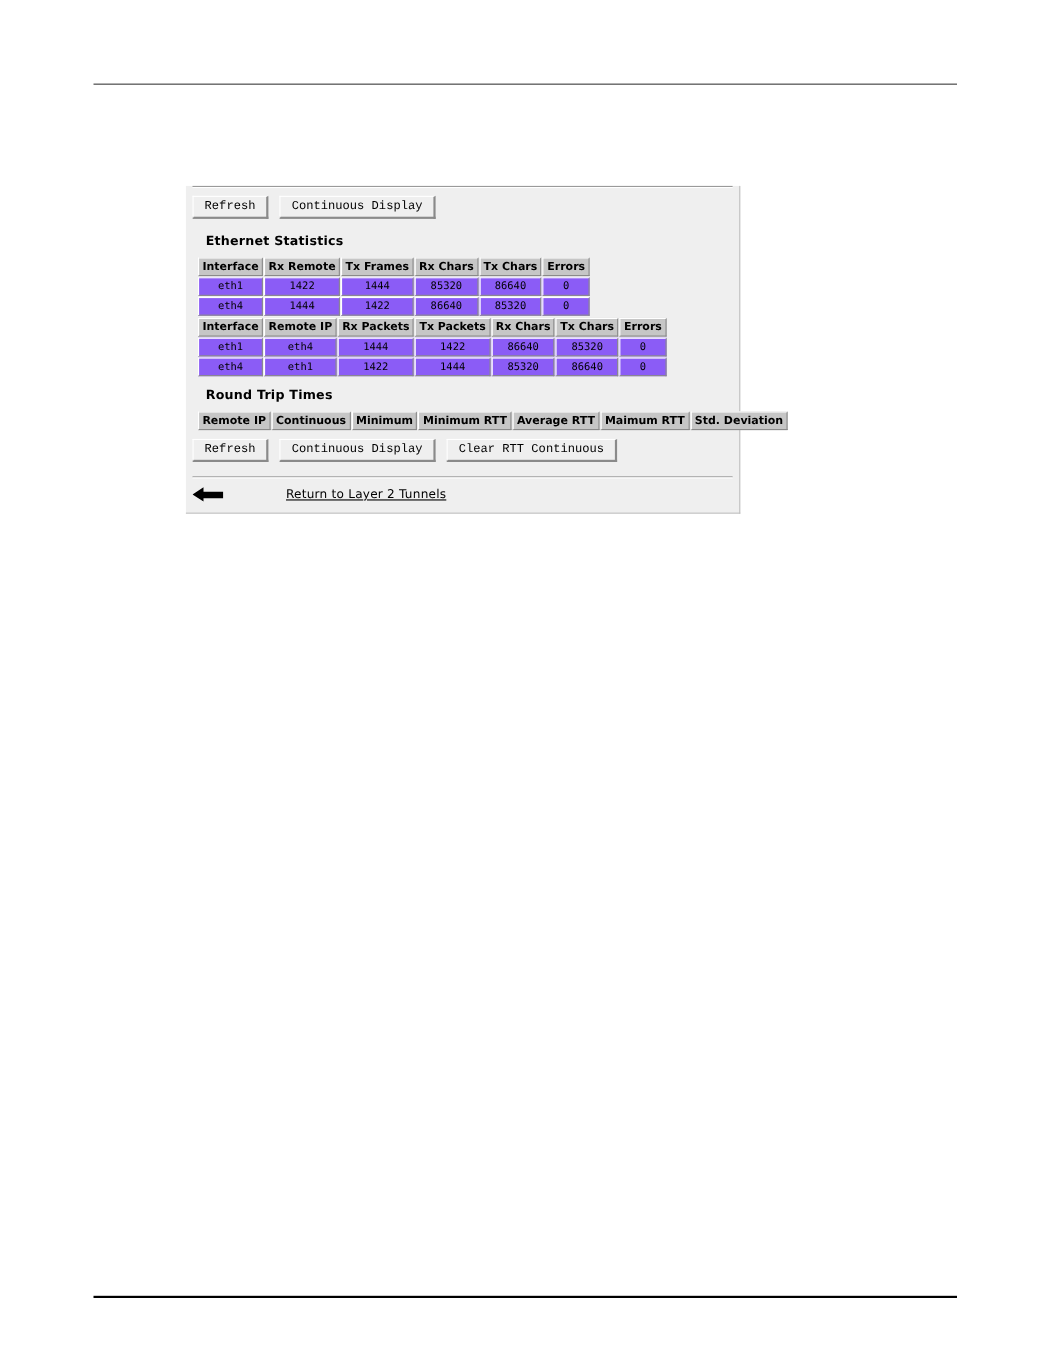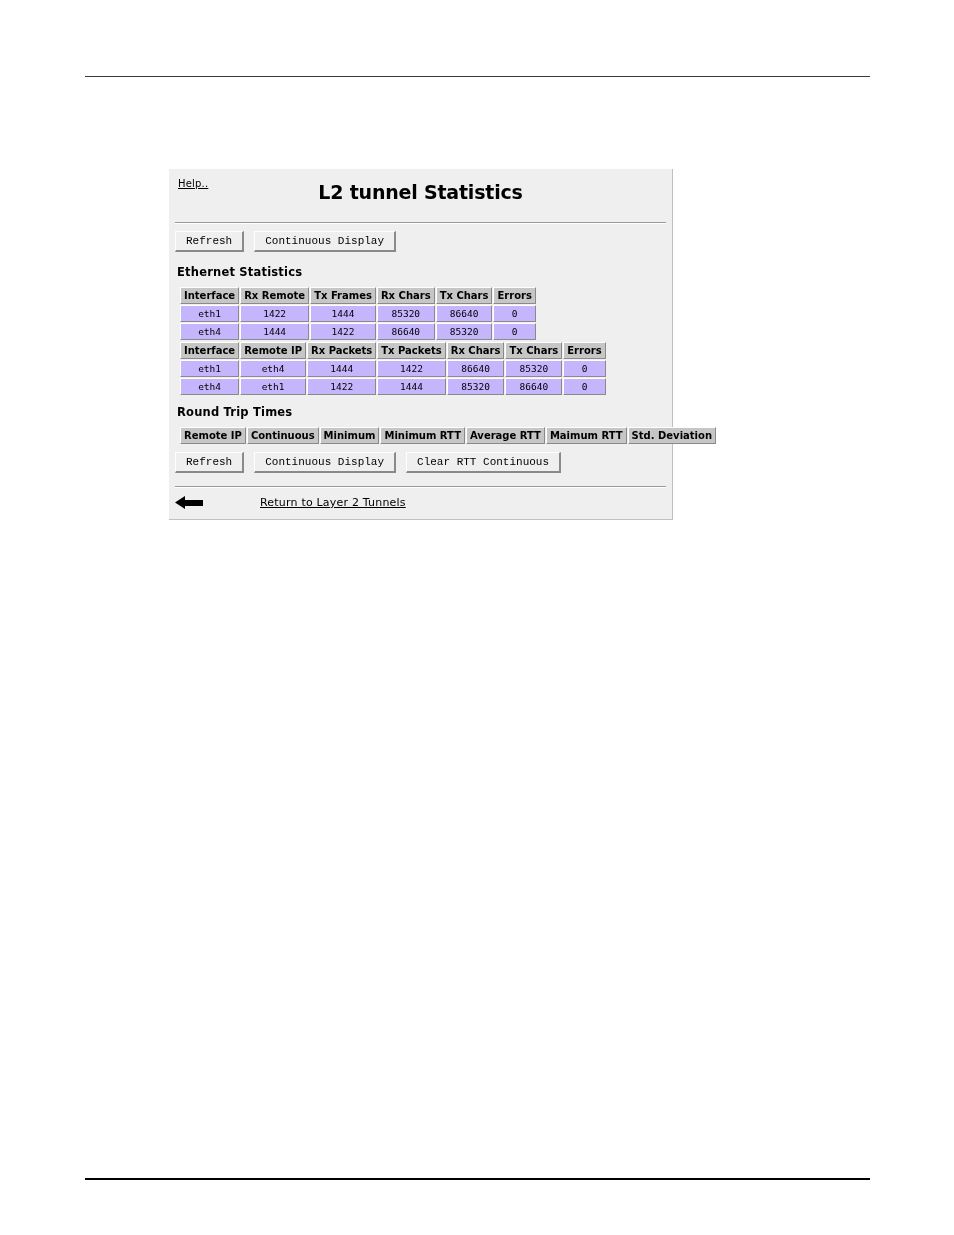--- a/index.html
+++ b/index.html
@@ -99,21 +99,21 @@
     color: #000;
     line-height: 14px;
     cursor: pointer;
     white-space: nowrap;
   }
 
   .section-title {
     font-size: 11.5px;
     font-weight: bold;
     letter-spacing: 0.2px;
-    margin: 9px 0 7px 2px;
+    margin: 9px 0 7px 12px;
   }
 
   table.stats {
     border-collapse: separate;
     border-spacing: 1px;
     margin: 0 0 0 4px;
     background: transparent;
   }
 
   table.stats th,
@@ -131,21 +131,21 @@
     white-space: nowrap;
     line-height: 13px;
   }
 
   table.stats th {
     font-weight: bold;
     background: #c6c6c6;
   }
 
   table.stats td {
-    background: #c4b5fd;
+    background: #8b5cf6;
     font-family: "DejaVu Sans Mono", monospace;
     font-size: 9.5px;
   }
 
   
   table.eth  td, table.eth  th { min-width: 0; }
   table.eth  col.c0 { width: 54px; }
   table.eth  col.c1 { width: 62px; }
   table.eth  col.c2 { width: 62px; }
   table.eth  col.c3 { width: 53px; }
@@ -192,24 +192,20 @@
 </head>
 <body>
 
 <div class="page">
 
   <div class="page-rule top"></div>
   <div class="page-rule bottom"></div>
 
   <div class="panel">
 
-    <div class="panel-header">
-      <span class="help-link">Help..</span>
-      <div class="panel-title">L2 tunnel Statistics</div>
-    </div>
 
     <div class="hr"></div>
 
     <div class="panel-body">
 
       <div class="button-row">
         <button class="btn">Refresh</button>
         <button class="btn">Continuous Display</button>
       </div>
 

